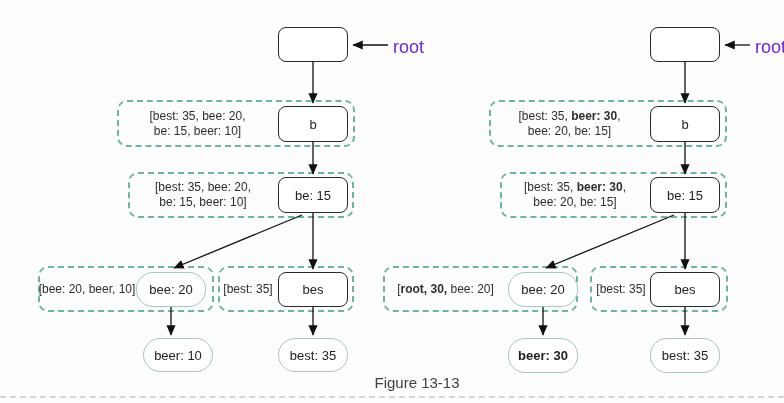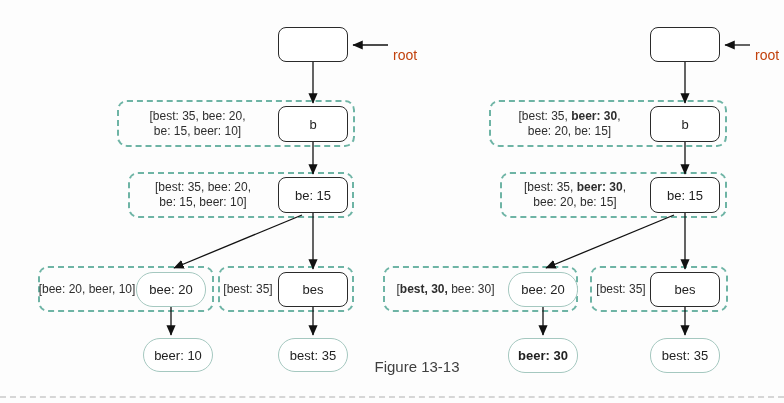--- a/index.html
+++ b/index.html
@@ -19,24 +19,24 @@
   }
   .node.leaf{border:1.4px solid var(--leaf-node-border,#a5c8c0);border-radius:17px;}
   .node.bold{font-weight:bold;}
   .ann{
     position:absolute;display:flex;flex-direction:column;align-items:center;
     justify-content:center;text-align:right;font-size:12px;line-height:15px;
     color:#2e2e2e;z-index:3;white-space:nowrap;
   }
   .ann b{font-weight:bold;}
   .rootlabel{
-    position:absolute;font-size:14px;color:#c2410c;z-index:3;margin-top:10px;
+    position:absolute;font-size:18px;color:#6d28d9;z-index:3;
   }
   .caption{
-    position:absolute;left:352px;top:358px;width:130px;text-align:center;
+    position:absolute;left:352px;top:374px;width:130px;text-align:center;
     font-size:15px;color:#3f3f3f;z-index:3;
   }
   .bottom-rule{
     position:absolute;left:0;top:396px;width:784px;height:0;
     border-top:2px dashed #d6d6d6;z-index:0;
   }
   svg.arrows{position:absolute;left:0;top:0;z-index:2;}
   svg.arrows line{stroke:var(--arrow,#111);stroke-width:1.3;}
 </style>
 </head>
@@ -105,21 +105,21 @@
 
   <div class="ann" style="left:489px;top:100px;width:161px;height:47px;">
     <div><span>[best: 35, </span><b>beer: 30</b><span>,</span></div>
     <div>bee: 20, be: 15]</div>
   </div>
   <div class="ann" style="left:500px;top:172px;width:150px;height:46px;">
     <div><span>[best: 35, </span><b>beer: 30</b><span>,</span></div>
     <div>bee: 20, be: 15]</div>
   </div>
   <div class="ann" style="left:383px;top:266px;width:125px;height:46px;">
-    <div><span>[</span><b>best, 30,</b><span> bee: 30]</span></div>
+    <div><span>[</span><b>root, 30,</b><span> bee: 20]</span></div>
   </div>
   <div class="ann" style="left:590px;top:266px;width:62px;height:46px;">
     <div>[best: 35]</div>
   </div>
 
   <div class="node" style="left:650px;top:27px;width:70px;height:35px;"></div>
   <div class="node" style="left:650px;top:106px;width:70px;height:36px;">b</div>
   <div class="node" style="left:650px;top:177px;width:70px;height:36px;">be: 15</div>
   <div class="node leaf" style="left:508px;top:272px;width:70px;height:35px;">bee: 20</div>
   <div class="node" style="left:650px;top:272px;width:70px;height:35px;">bes</div>

